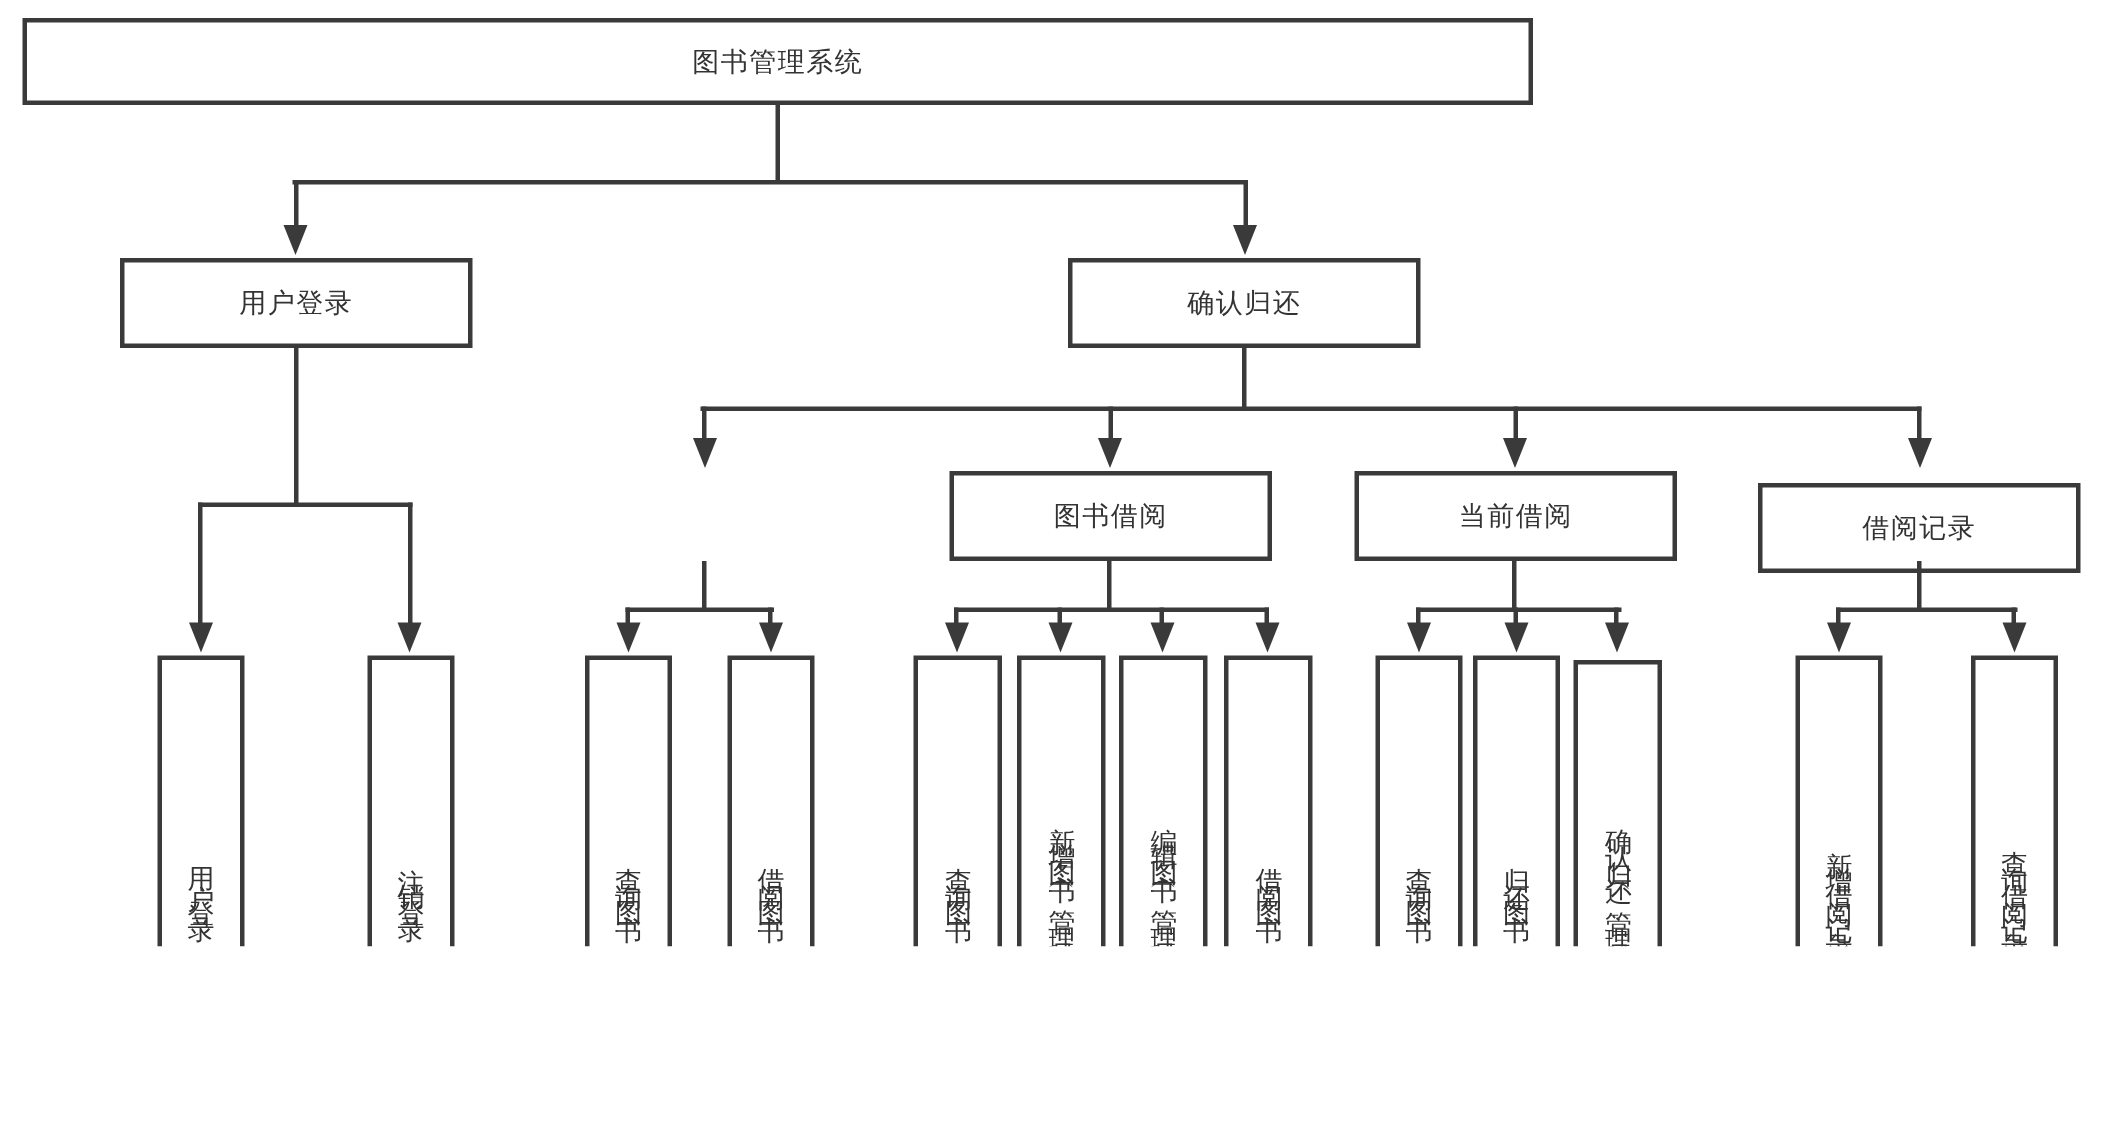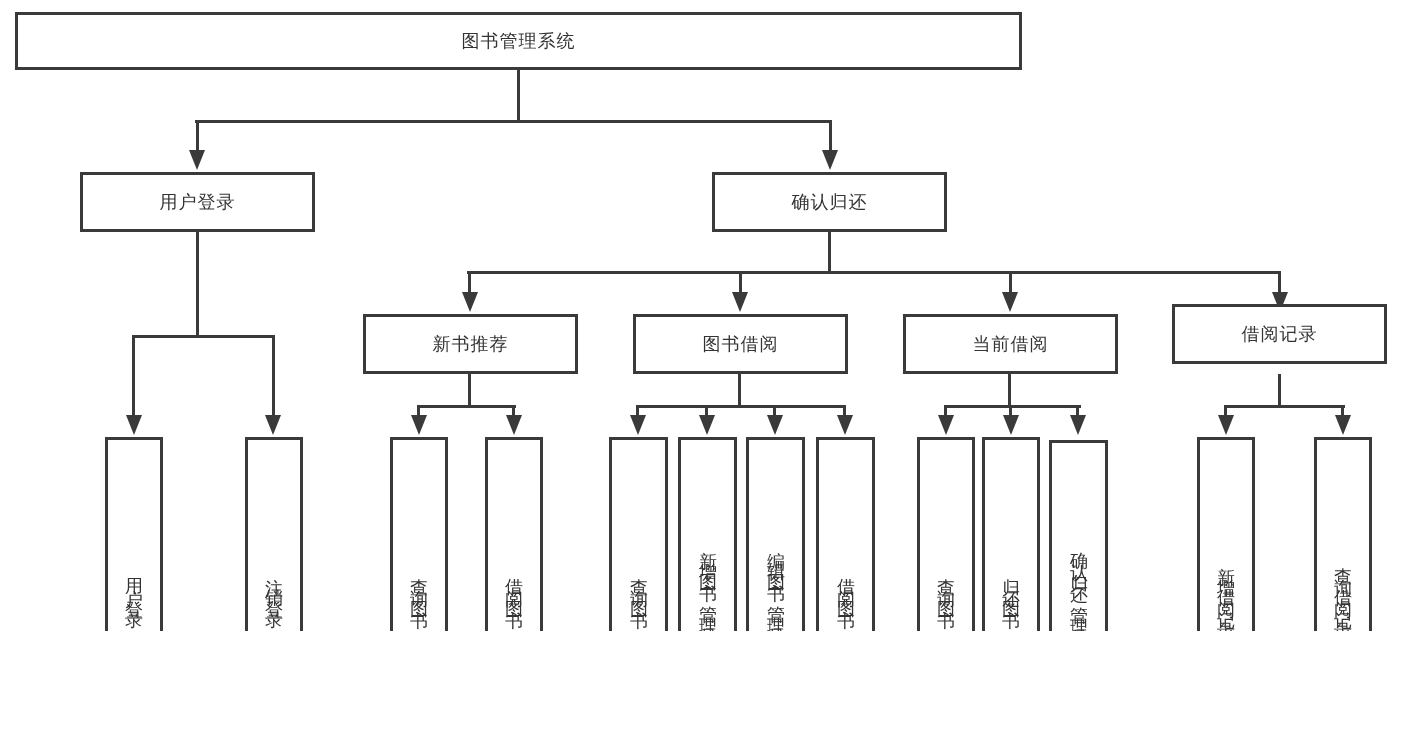--- a/index.html
+++ b/index.html
@@ -99,24 +99,23 @@
   <div class="hline" style="left:467px; top:271px; width:814px;"></div>
   <div class="vline" style="left:468px; top:271px; height:24px;"></div>
   <div class="arrow-down" style="left:462px; top:292px;"></div>
   <div class="vline" style="left:739px; top:271px; height:24px;"></div>
   <div class="arrow-down" style="left:732px; top:292px;"></div>
   <div class="vline" style="left:1009px; top:271px; height:24px;"></div>
   <div class="arrow-down" style="left:1002px; top:292px;"></div>
   <div class="vline" style="left:1278px; top:271px; height:24px;"></div>
   <div class="arrow-down" style="left:1272px; top:292px;"></div>
 
-  <div class="node node-h" style="left:363px; top:314px; width:215px; height:60px;">新书推荐</div>
   <div class="node node-h" style="left:903px; top:314px; width:215px; height:60px;">当前借阅</div>
   <div class="node node-h" style="left:633px; top:314px; width:215px; height:60px;">图书借阅</div>
-  <div class="node node-h" style="left:1172px; top:304px; width:215px; height:60px;">借阅记录</div>
+  <div class="node node-h" style="left:1172px; top:322px; width:215px; height:60px;">借阅记录</div>
 
   <div class="vline" style="left:468px; top:374px; height:34px;"></div>
   <div class="hline" style="left:417px; top:405px; width:99px;"></div>
   <div class="vline" style="left:417px; top:405px; height:14px;"></div>
   <div class="arrow-down" style="left:411px; top:415px;"></div>
   <div class="vline" style="left:512px; top:405px; height:14px;"></div>
   <div class="arrow-down" style="left:506px; top:415px;"></div>
 
   <div class="vline" style="left:738px; top:374px; height:34px;"></div>
   <div class="hline" style="left:636px; top:405px; width:210px;"></div>

